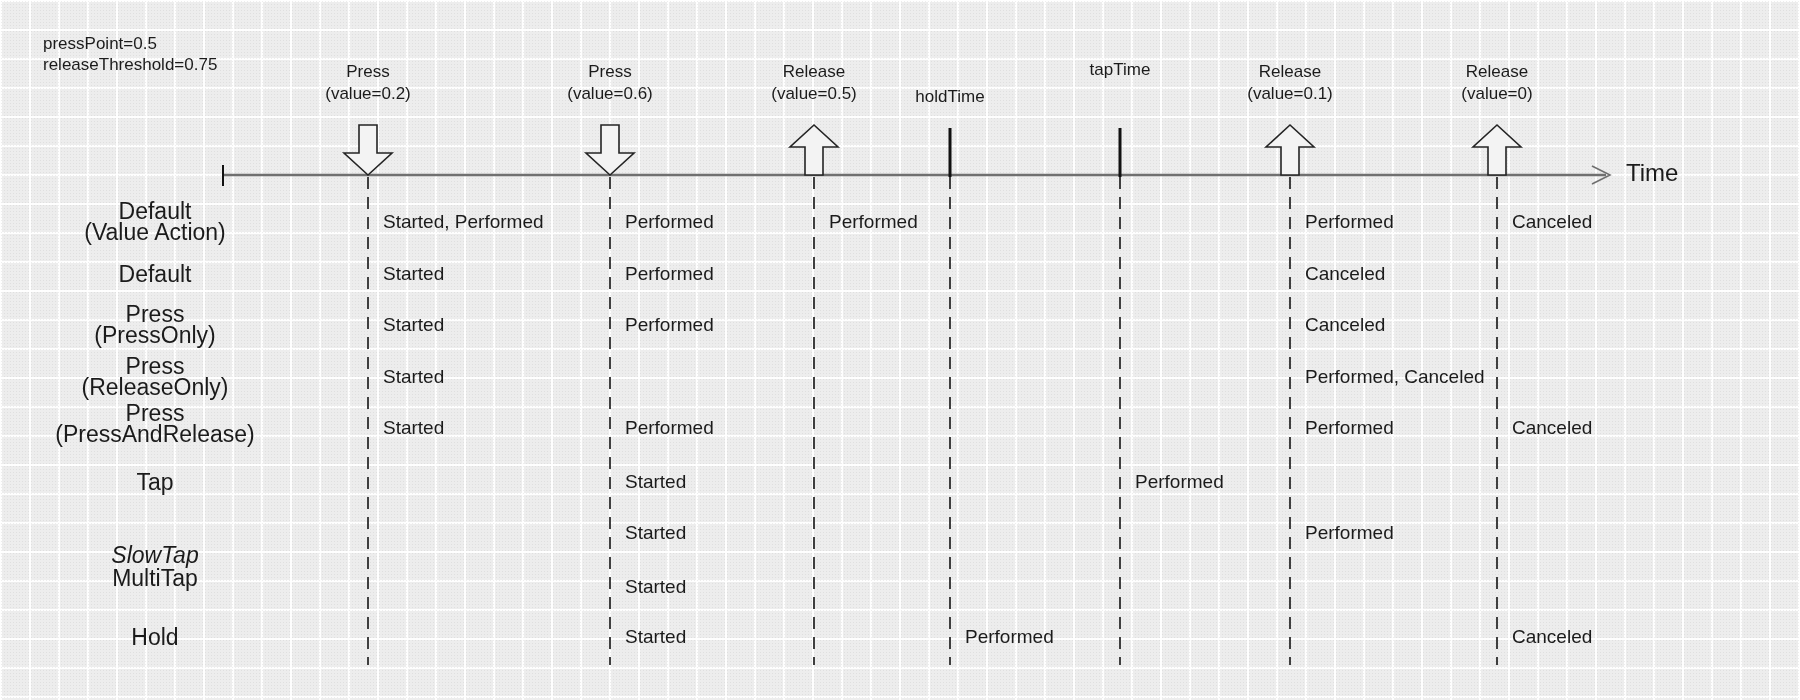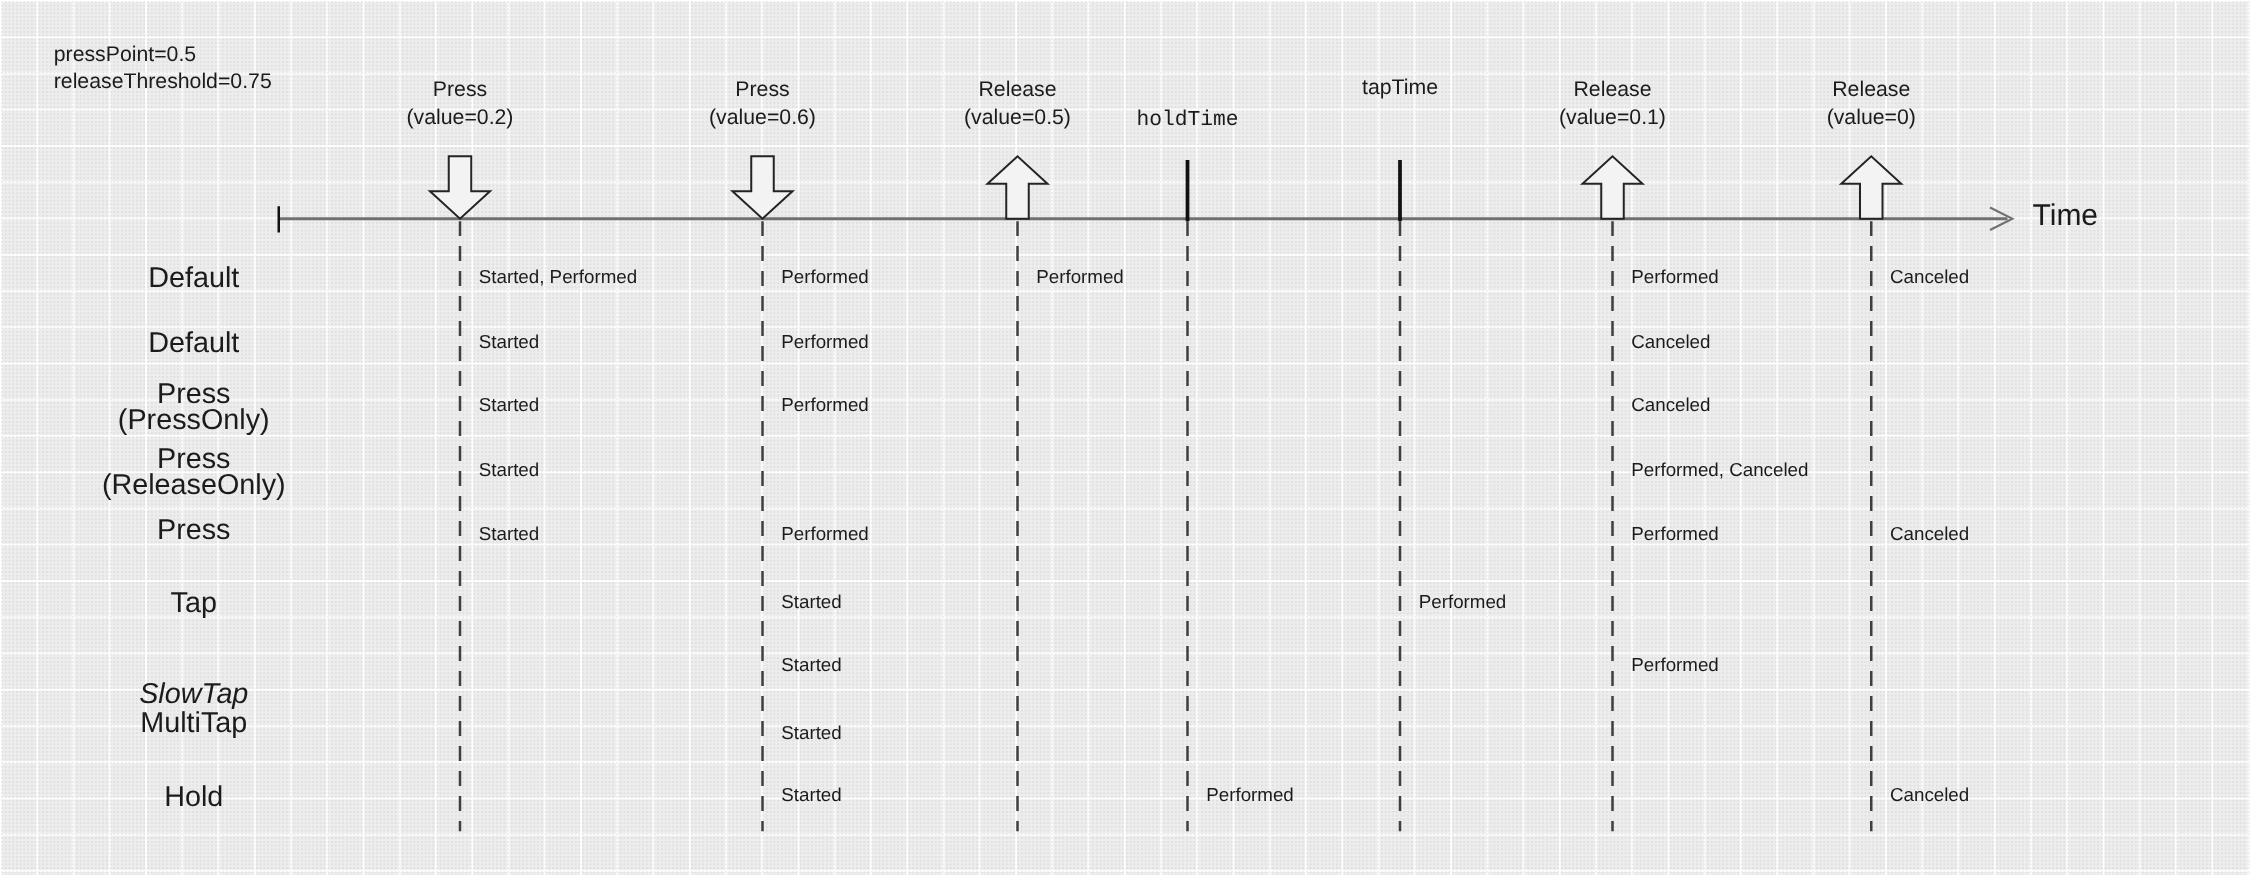--- a/index.html
+++ b/index.html
@@ -24,21 +24,21 @@
   }
   .guide{
     width:2px;top:177px;height:488px;
     background:repeating-linear-gradient(to bottom,#3f3f3f 0 12px,transparent 12px 20px);
   }
   .row-label{
     left:20px;width:270px;text-align:center;
     font-size:23px;line-height:21px;transform:translateY(-50%);
   }
   .cell{
-    font-size:15px;line-height:20px;white-space:nowrap;transform:translateY(-50%);
+    font-size:19px;line-height:20px;white-space:nowrap;transform:translateY(-50%);
   }
   .time-label{font-size:24px;line-height:20px;transform:translateY(-50%);}
   svg#marker-layer{position:absolute;left:0;top:0;pointer-events:none;}
 </style>
 </head>
 <body>
 
 <div id="stage">
 
   <div class="abs param-block">
@@ -70,40 +70,41 @@
       <div class="abs event-label" style="left: 610px; top: 61px;">
         <div>Press</div>
         <div>(value=0.6)</div>
       </div>
       <div class="abs guide" style="left: 609px;"></div>
       <div class="abs event-label" style="left: 814px; top: 61px;">
         <div>Release</div>
         <div>(value=0.5)</div>
       </div>
       <div class="abs guide" style="left: 813px;"></div>
-      <div class="abs event-label" style="left: 950px; top: 86px; font-family: Liberation Mono, monospace;">
+      <div class="abs event-label" style="left: 950px; top: 86px;">
         <div>holdTime</div>
       </div>
       <div class="abs guide" style="left: 949px;"></div>
       <div class="abs event-label" style="left: 1120px; top: 59px;">
         <div>tapTime</div>
       </div>
       <div class="abs guide" style="left: 1119px;"></div>
       <div class="abs event-label" style="left: 1290px; top: 61px;">
         <div>Release</div>
         <div>(value=0.1)</div>
       </div>
       <div class="abs guide" style="left: 1289px;"></div>
       <div class="abs event-label" style="left: 1497px; top: 61px;">
         <div>Release</div>
         <div>(value=0)</div>
       </div>
       <div class="abs guide" style="left: 1496px;"></div>
       <div class="abs row-label" style="top: 222px;">
         <div>Default</div>
+        <div>(Value Action)</div>
       </div>
       <div class="abs cell" style="left: 383px; top: 222px;">Started, Performed</div>
       <div class="abs cell" style="left: 625px; top: 222px;">Performed</div>
       <div class="abs cell" style="left: 829px; top: 222px;">Performed</div>
       <div class="abs cell" style="left: 1305px; top: 222px;">Performed</div>
       <div class="abs cell" style="left: 1512px; top: 222px;">Canceled</div>
       <div class="abs row-label" style="top: 274px;">
         <div>Default</div>
       </div>
       <div class="abs cell" style="left: 383px; top: 274px;">Started</div>
@@ -117,20 +118,21 @@
       <div class="abs cell" style="left: 625px; top: 325px;">Performed</div>
       <div class="abs cell" style="left: 1305px; top: 325px;">Canceled</div>
       <div class="abs row-label" style="top: 377px;">
         <div>Press</div>
         <div>(ReleaseOnly)</div>
       </div>
       <div class="abs cell" style="left: 383px; top: 377px;">Started</div>
       <div class="abs cell" style="left: 1305px; top: 377px;">Performed, Canceled</div>
       <div class="abs row-label" style="top: 424px;">
         <div>Press</div>
+        <div>(PressAndRelease)</div>
       </div>
       <div class="abs cell" style="left: 383px; top: 428px;">Started</div>
       <div class="abs cell" style="left: 625px; top: 428px;">Performed</div>
       <div class="abs cell" style="left: 1305px; top: 428px;">Performed</div>
       <div class="abs cell" style="left: 1512px; top: 428px;">Canceled</div>
       <div class="abs row-label" style="top: 482px;">
         <div>Tap</div>
       </div>
       <div class="abs cell" style="left: 625px; top: 482px;">Started</div>
       <div class="abs cell" style="left: 1135px; top: 482px;">Performed</div>

